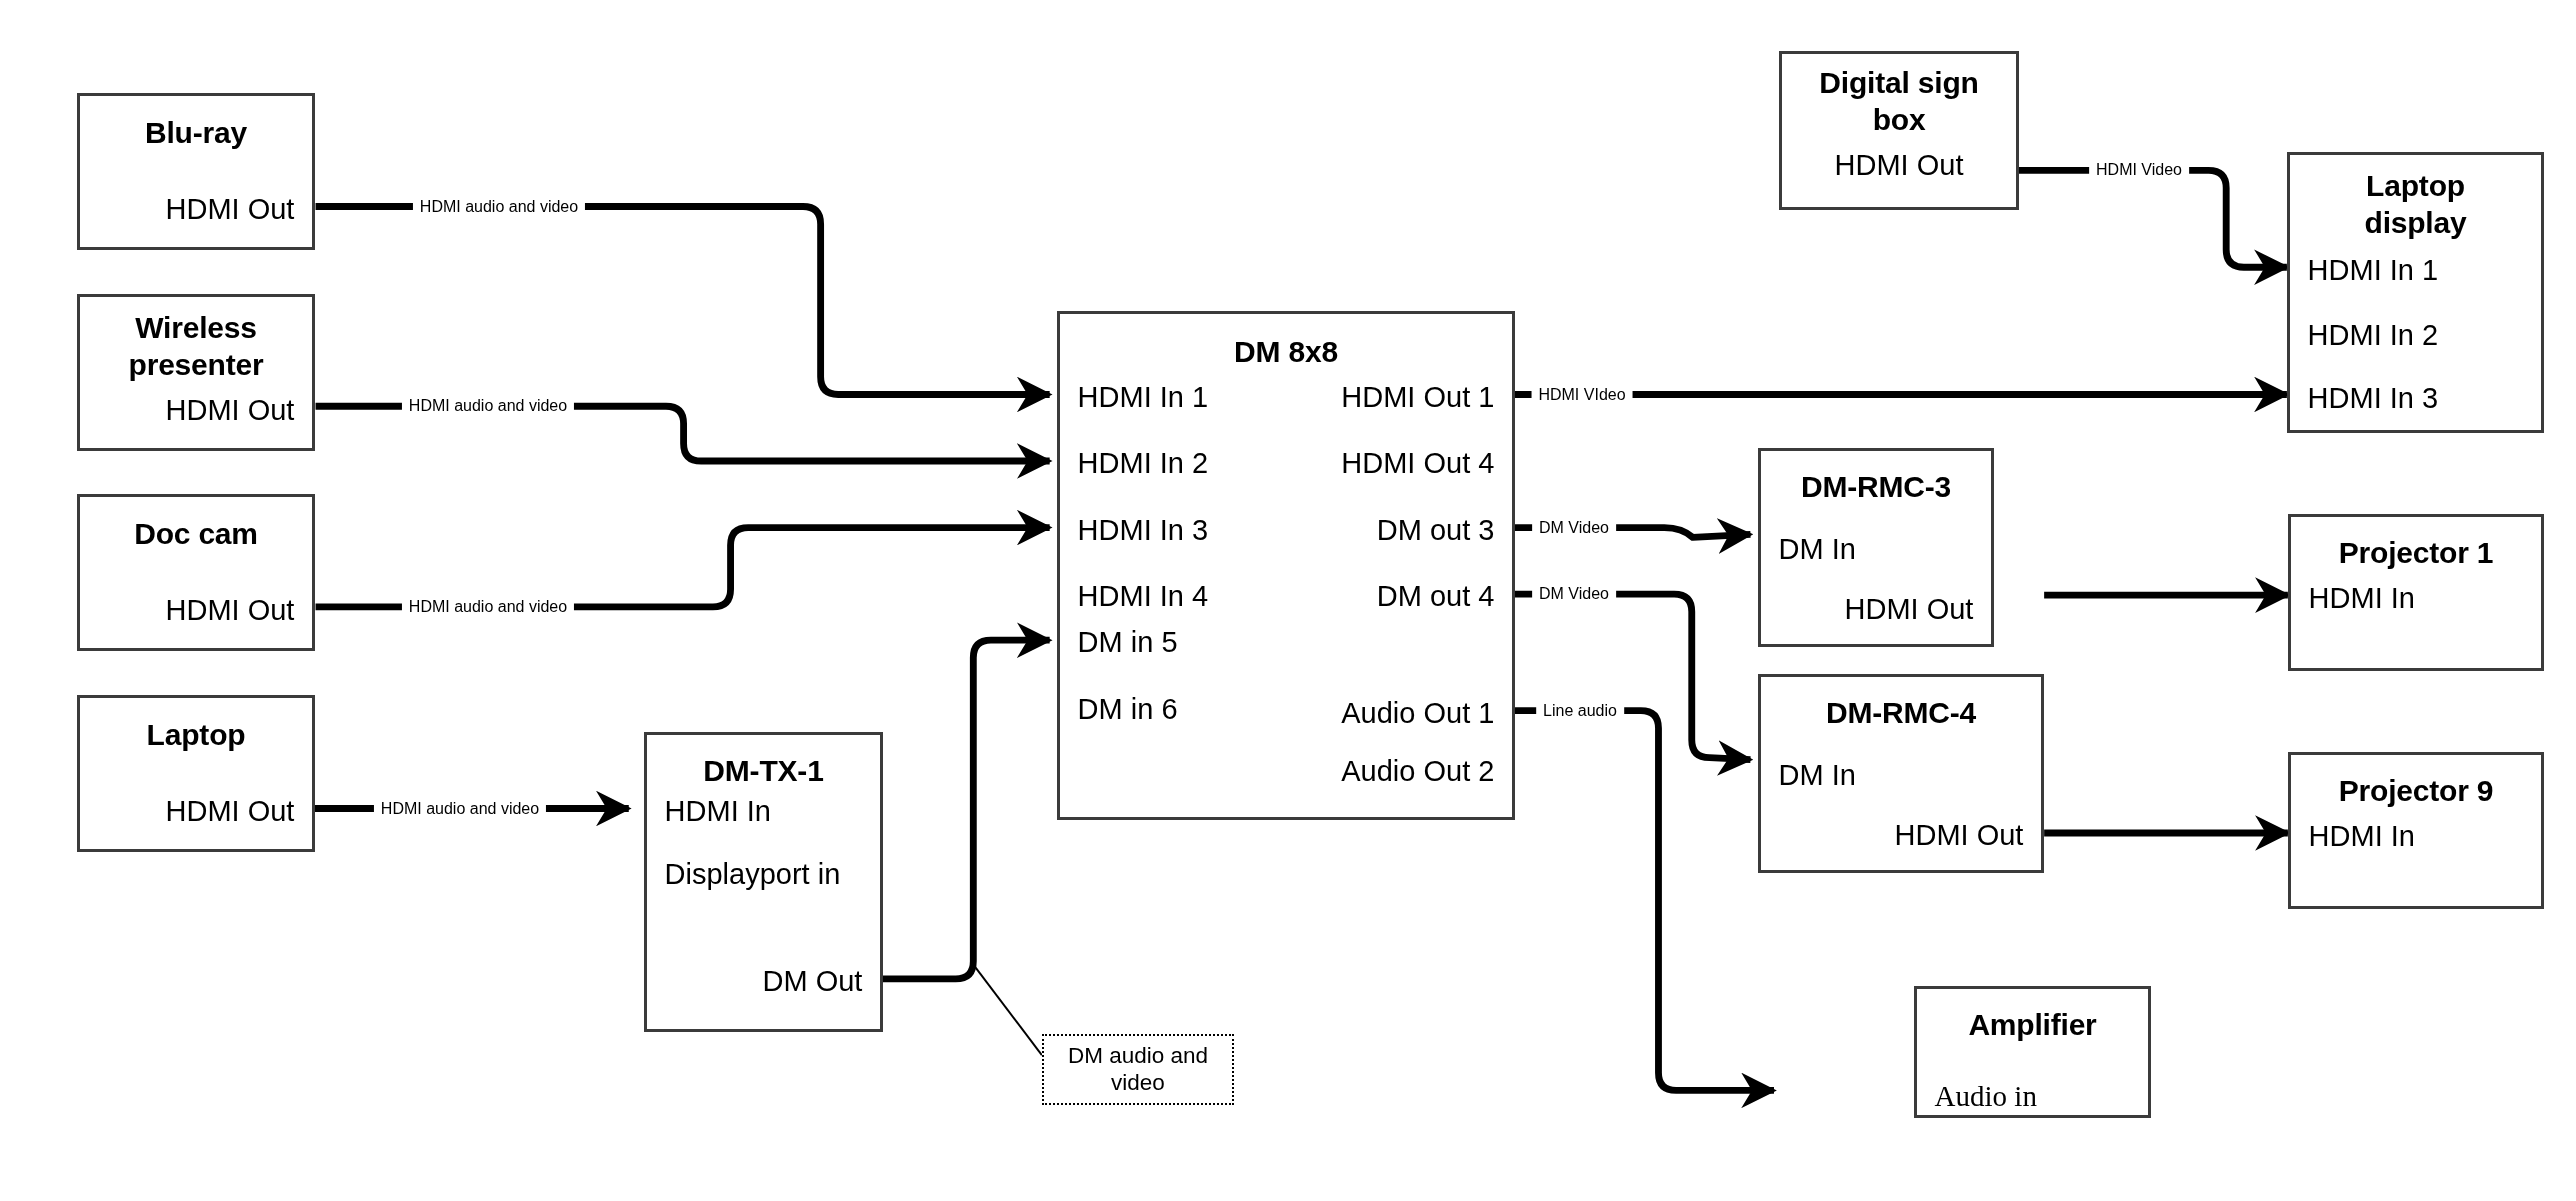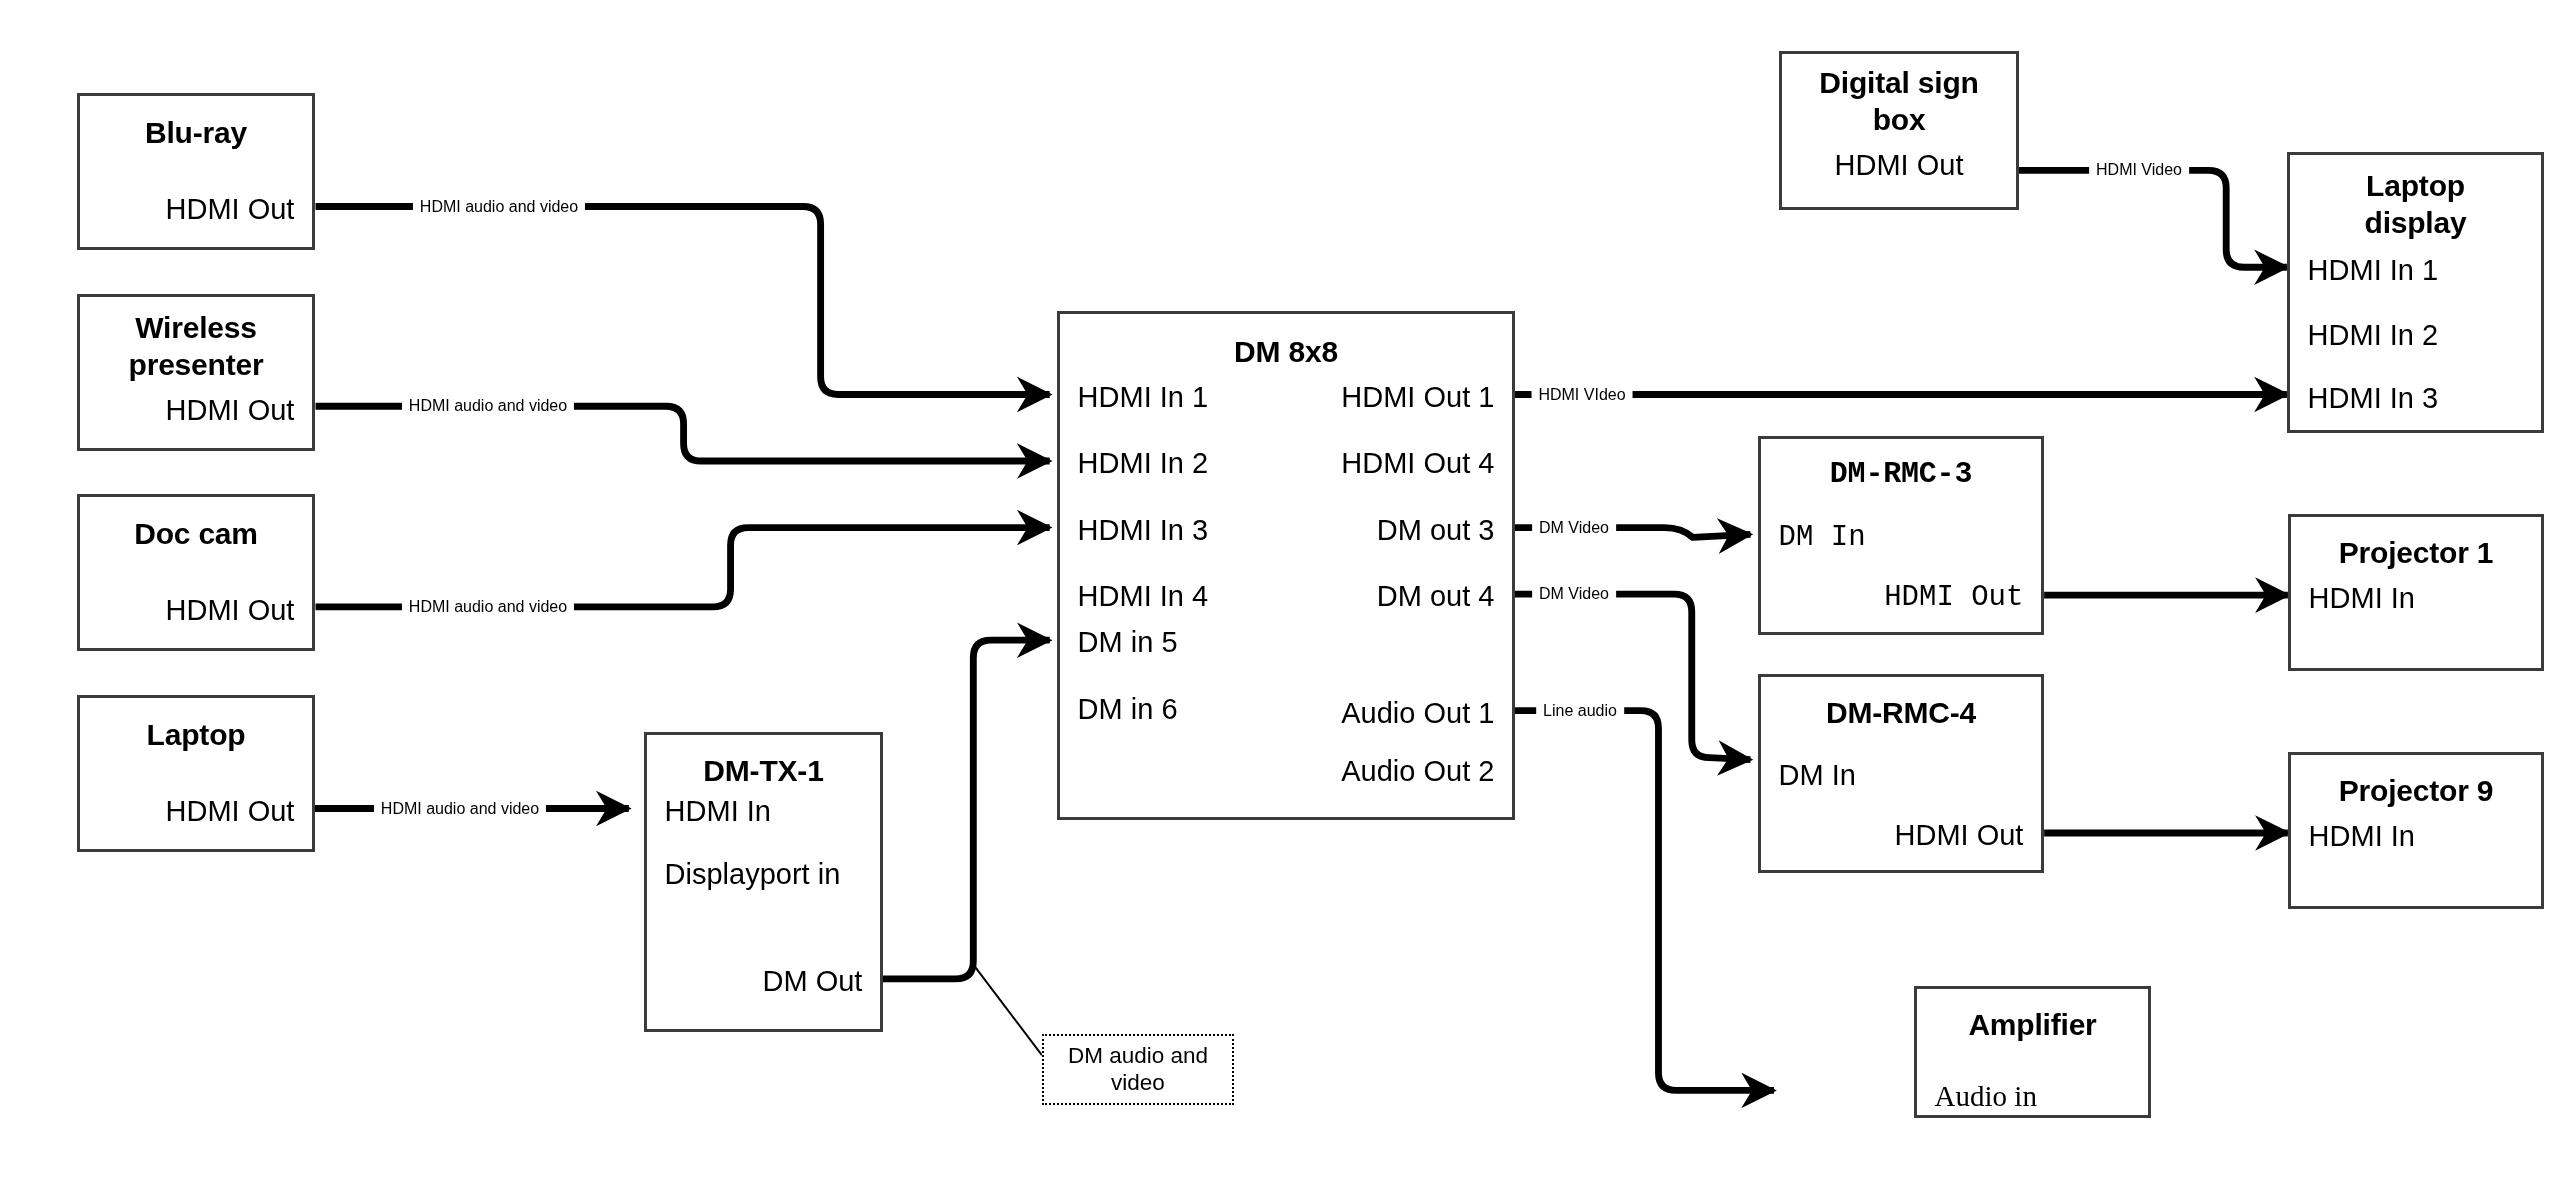--- a/index.html
+++ b/index.html
@@ -190,21 +190,21 @@
   </div>
 
   <div class="node" style="left:2287px; top:152px; width:257px; height:281px;">
     <div class="node-title" style="top:11.7px;">Laptop</div>
     <div class="node-title" style="top:49px;">display</div>
     <div class="port left" style="top:99px;">HDMI In 1</div>
     <div class="port left" style="top:164px;">HDMI In 2</div>
     <div class="port left" style="top:227px;">HDMI In 3</div>
   </div>
 
-  <div class="node" style="left:1758px; top:436px; width:286px; height:199px;font-family:Liberation Mono, monospace;">
+  <div class="node" style="left:1758px; top:448px; width:236px; height:199px;">
     <div class="node-title" style="top:16.6px;">DM-RMC-3</div>
     <div class="port left" style="top:82px;">DM In</div>
     <div class="port right" style="top:142px;">HDMI Out</div>
   </div>
 
   <div class="node" style="left:1758px; top:674px; width:286px; height:199px;">
     <div class="node-title" style="top:16.6px;">DM-RMC-4</div>
     <div class="port left" style="top:82px;">DM In</div>
     <div class="port right" style="top:142px;">HDMI Out</div>
   </div>

